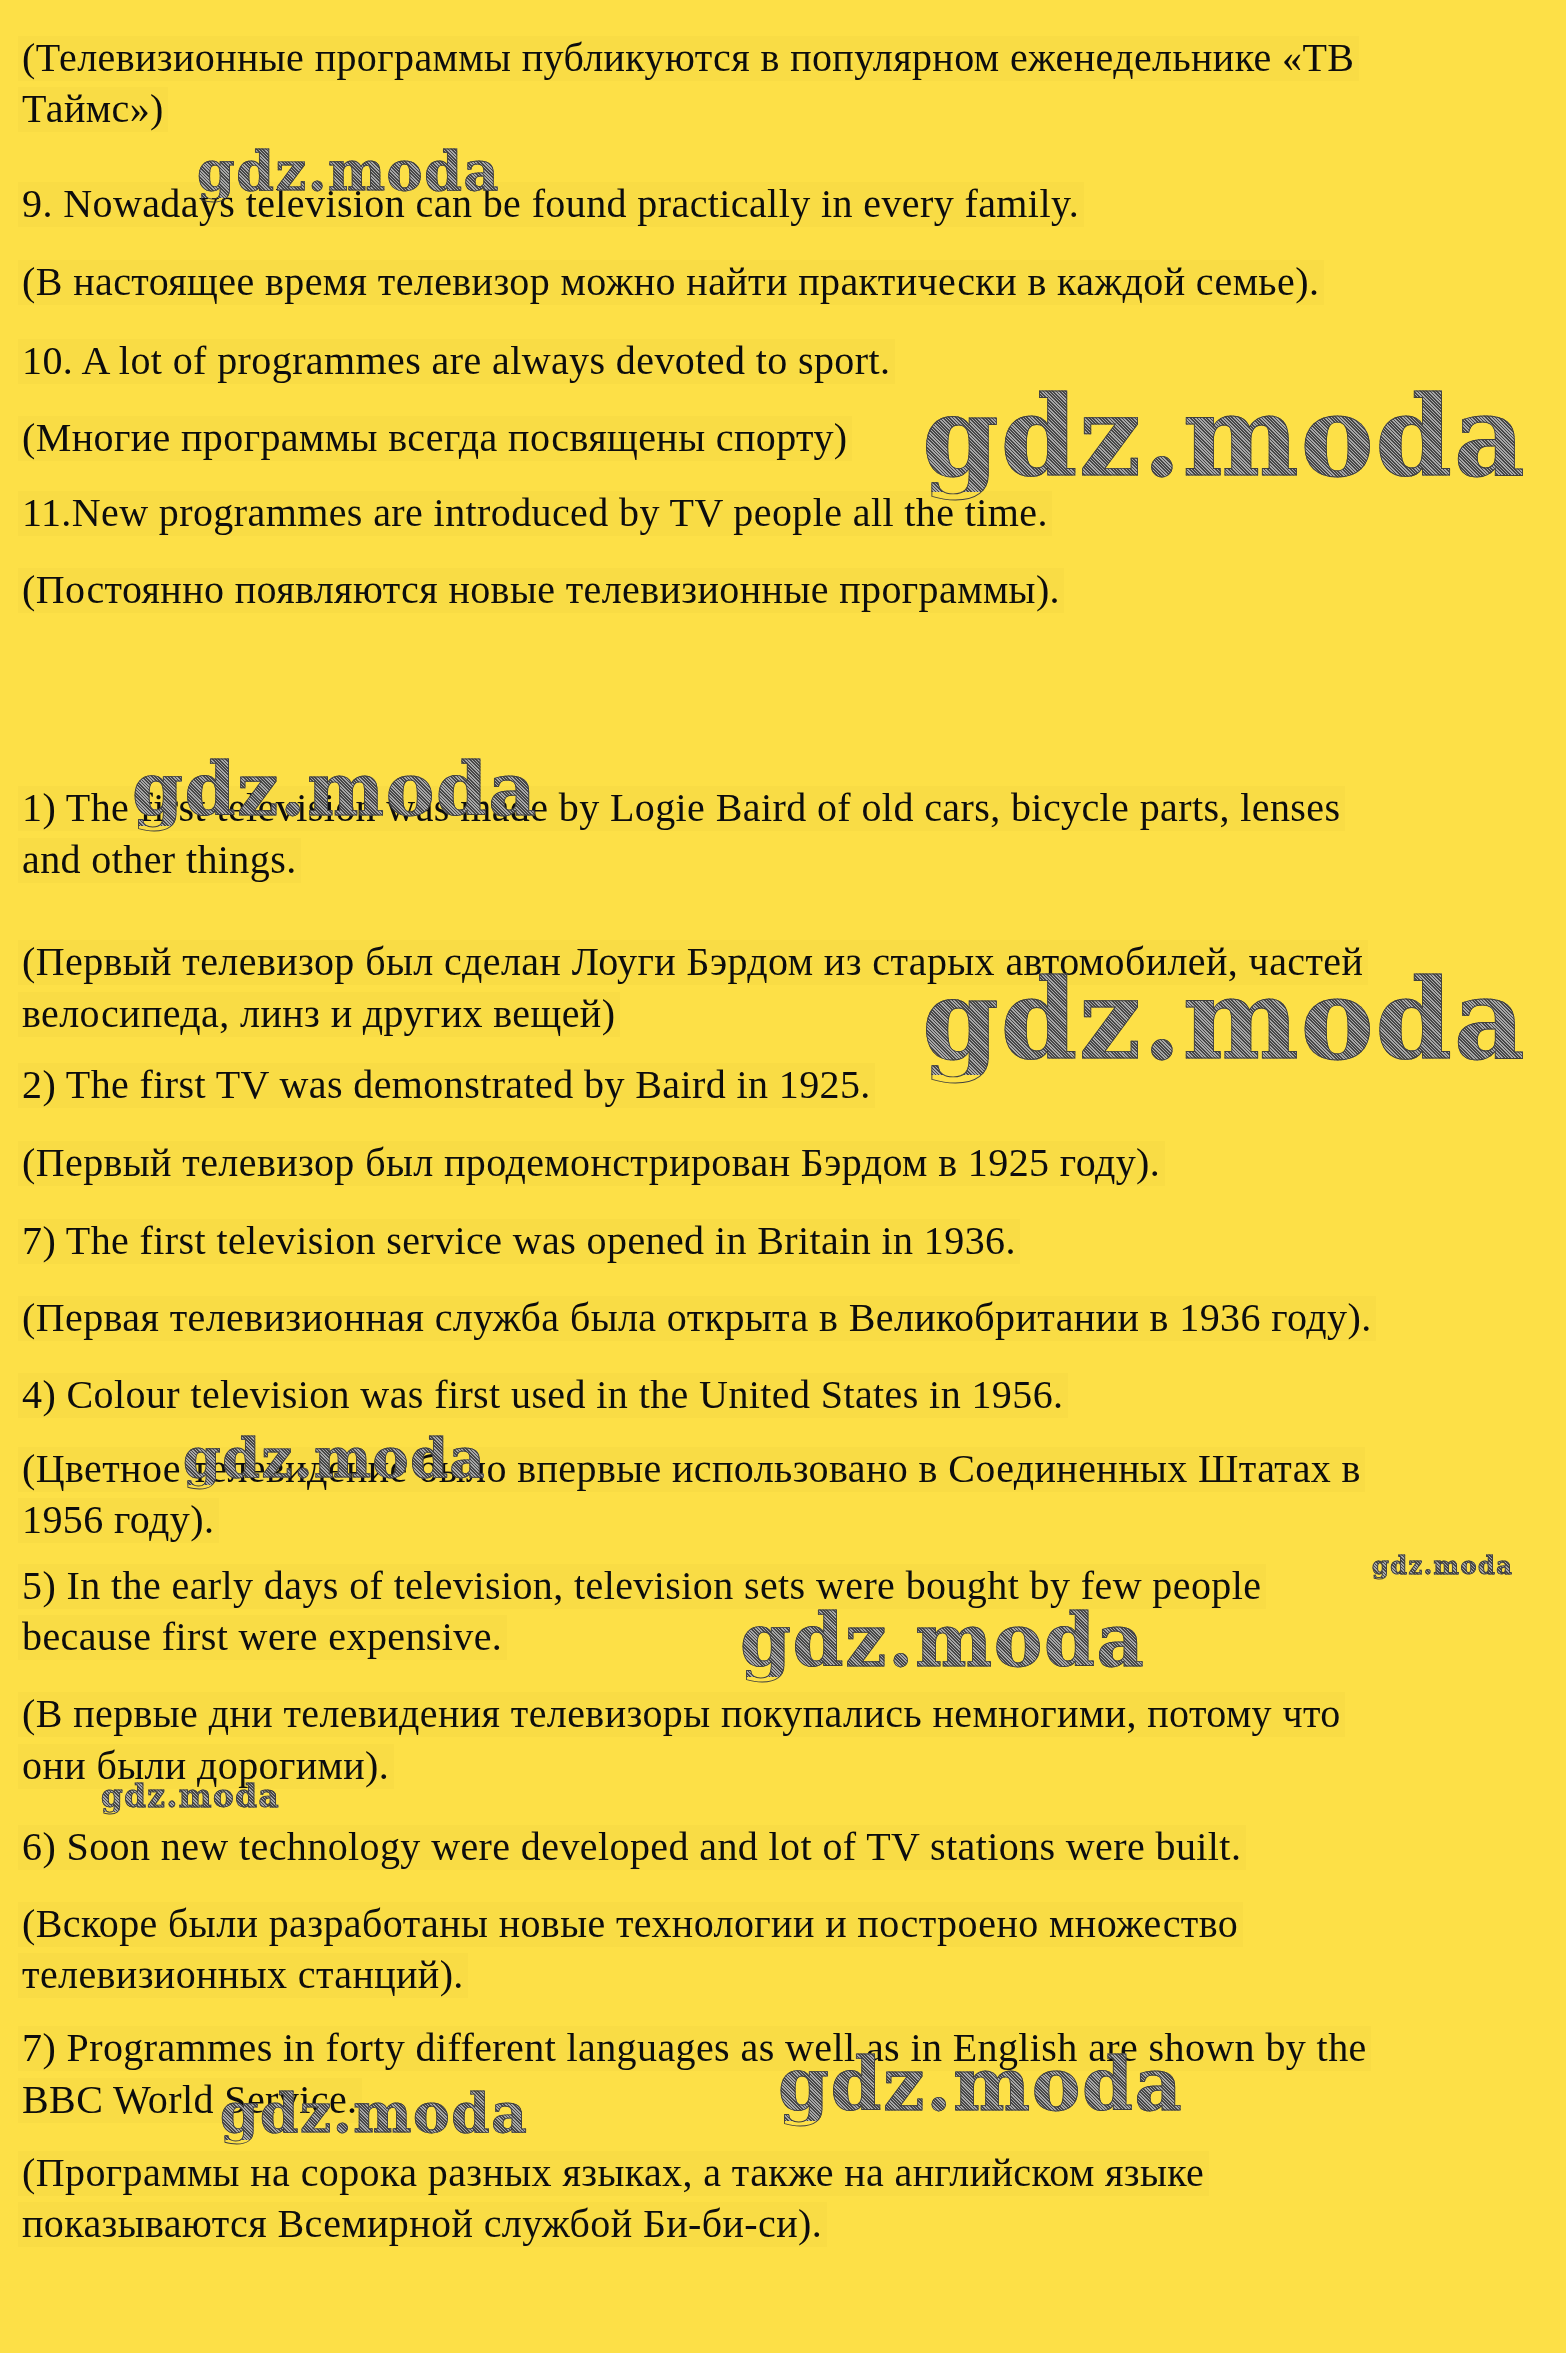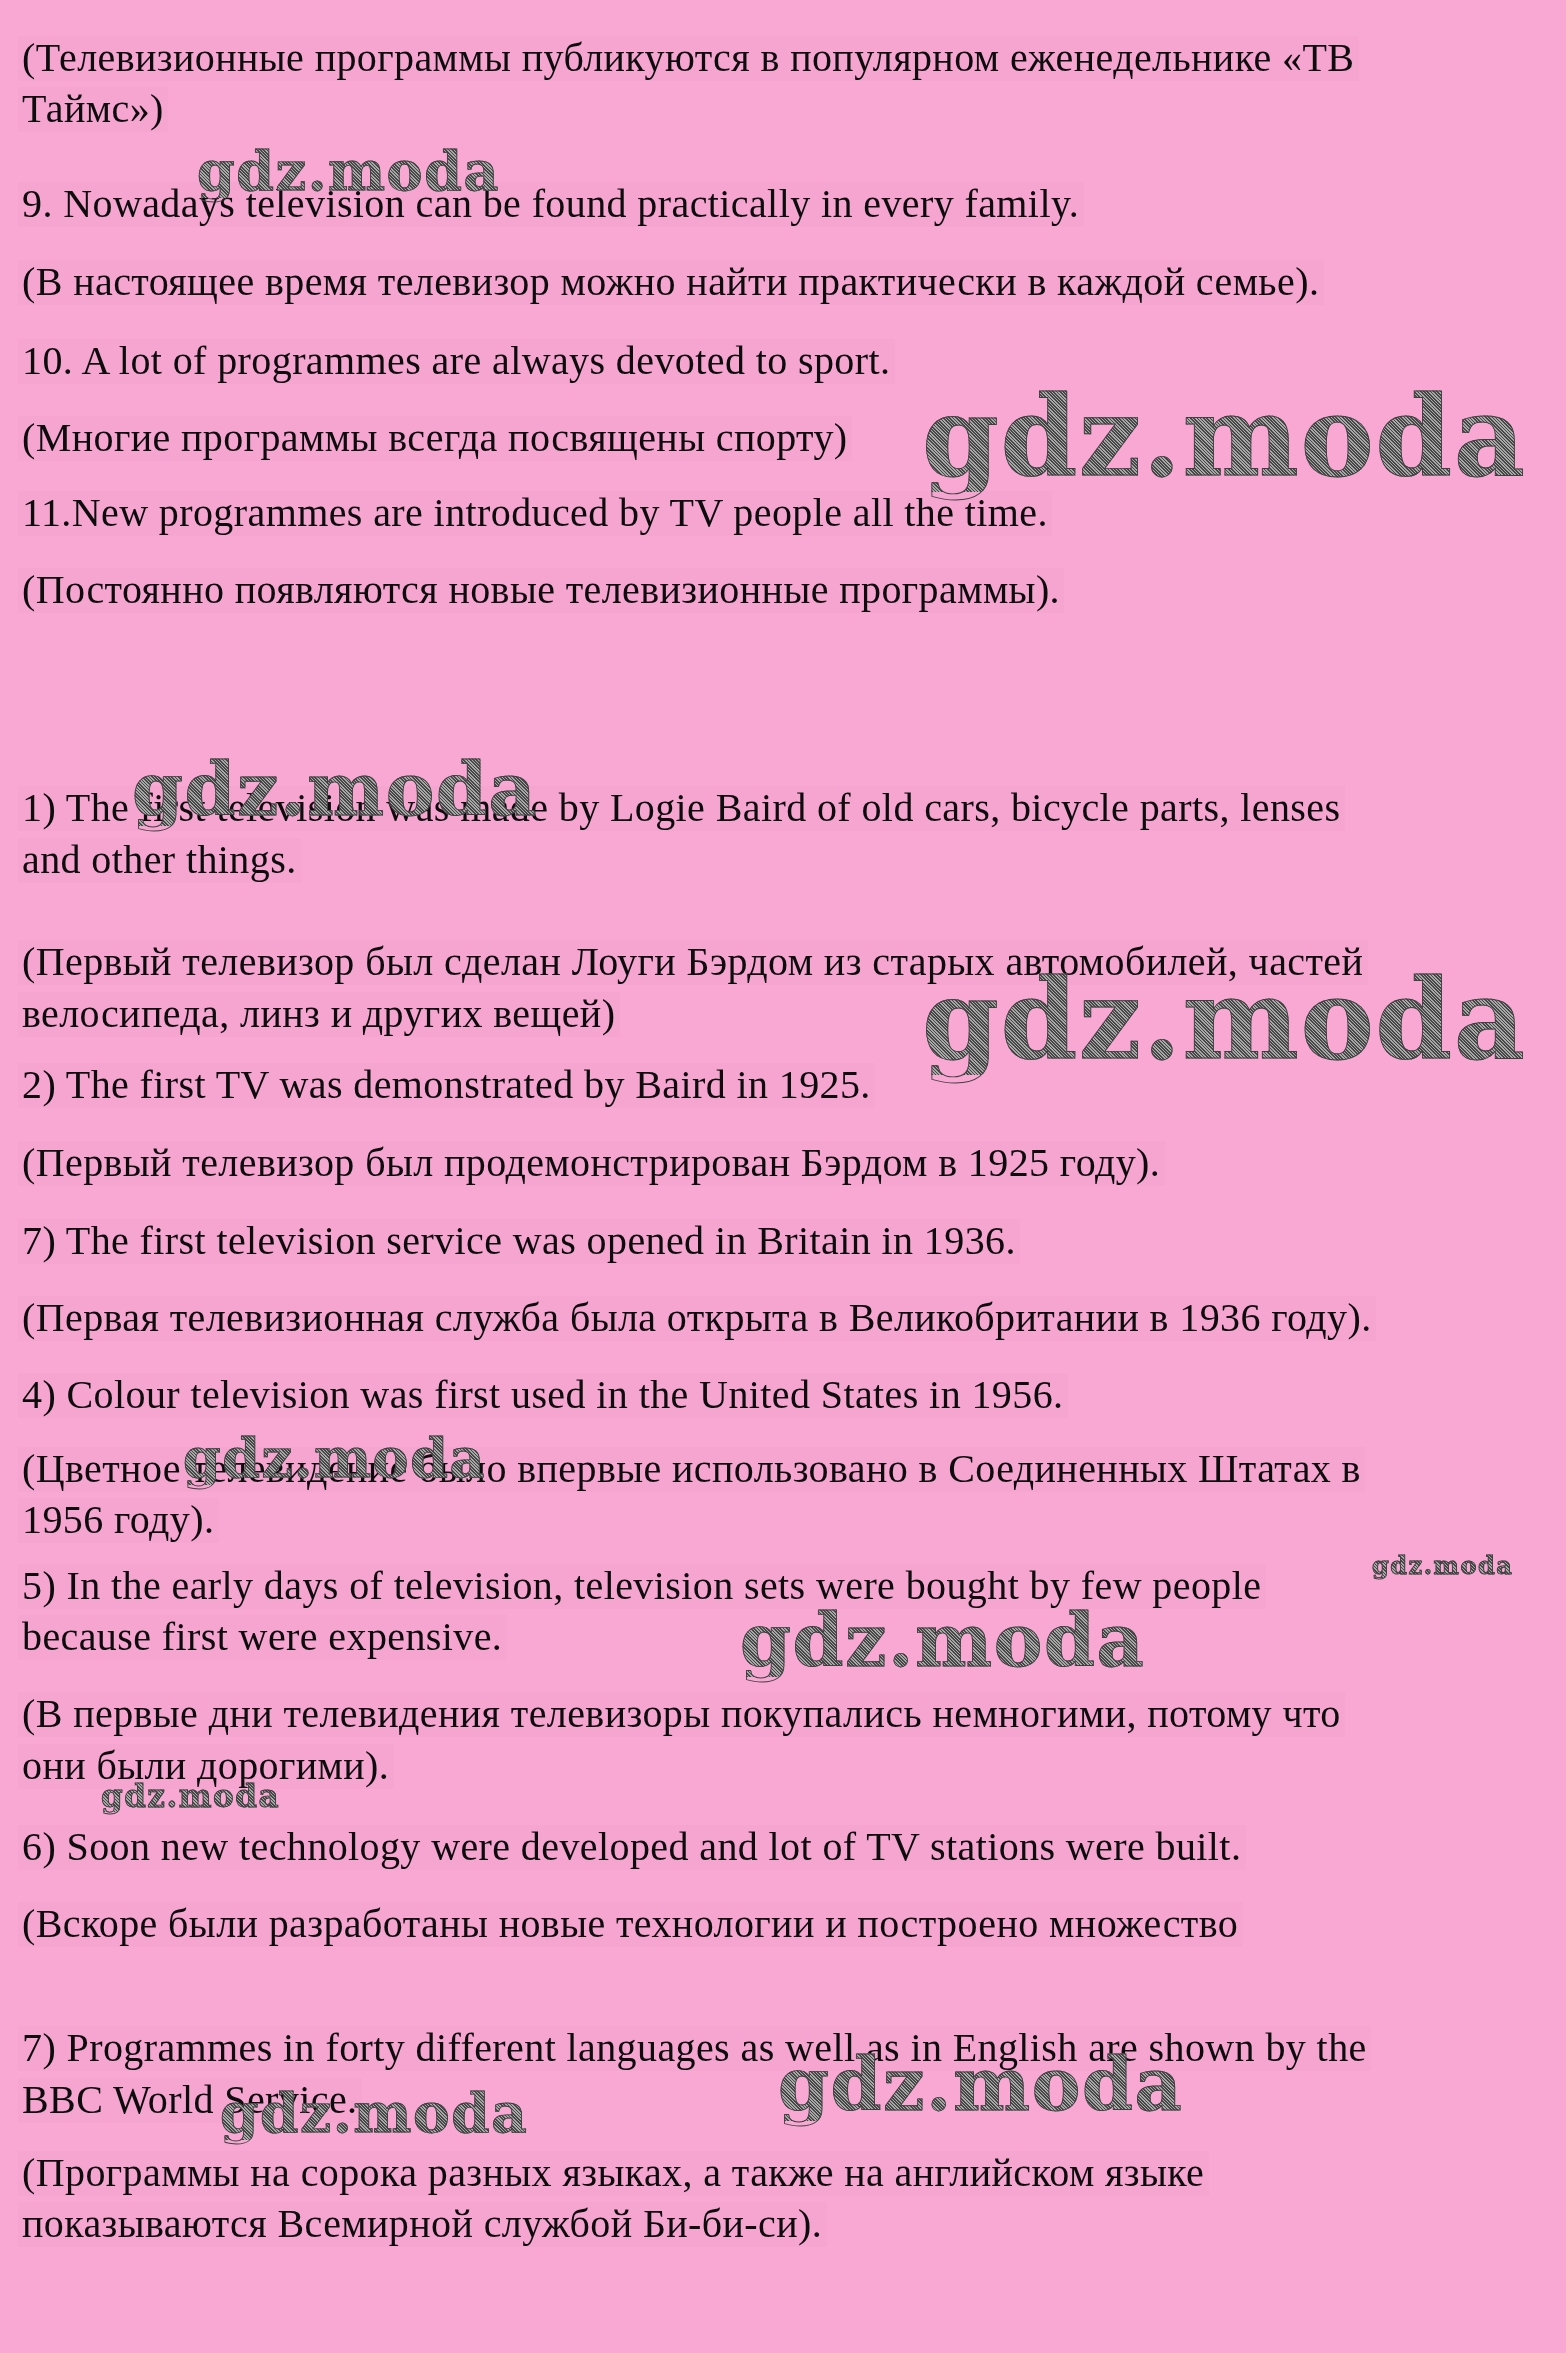--- a/index.html
+++ b/index.html
@@ -4,21 +4,21 @@
 <style>
   html, body {
     margin: 0;
     padding: 0;
     background: #ffffff;
   }
   .page {
     position: relative;
     width: 1566px;
     height: 2354px;
-    background: #f9a8d4;
+    background: #fde047;
     overflow: hidden;
     font-family: "Liberation Serif", "DejaVu Serif", serif;
   }
   .line {
     position: absolute;
     left: 22px;
     font-size: 40px;
     line-height: 48px;
     color: #0d0d0d;
     white-space: nowrap;
@@ -91,19 +91,20 @@
   <div class="line" style="top:1294px">(Первая телевизионная служба была открыта в Великобритании в 1936 году).</div>
   <div class="line" style="top:1371px">4) Colour television was first used in the United States in 1956.</div>
   <div class="line" style="top:1445px">(Цветное телевидение было впервые использовано в Соединенных Штатах в</div>
   <div class="line" style="top:1496px">1956 году).</div>
   <div class="line" style="top:1562px">5) In the early days of television, television sets were bought by few people</div>
   <div class="line" style="top:1613px">because first were expensive.</div>
   <div class="line" style="top:1690px">(В первые дни телевидения телевизоры покупались немногими, потому что</div>
   <div class="line" style="top:1742px">они были дорогими).</div>
   <div class="line" style="top:1823px">6) Soon new technology were developed and lot of TV stations were built.</div>
   <div class="line" style="top:1900px">(Вскоре были разработаны новые технологии и построено множество</div>
+  <div class="line" style="top:1951px">телевизионных станций).</div>
   <div class="line" style="top:2024px">7) Programmes in forty different languages as well as in English are shown by the</div>
   <div class="line" style="top:2076px">BBC World Service.</div>
   <div class="line" style="top:2149px">(Программы на сорока разных языках, а также на английском языке</div>
   <div class="line" style="top:2200px">показываются Всемирной службой Би-би-си).</div>
 
 </div>
 
 
 </body></html>

